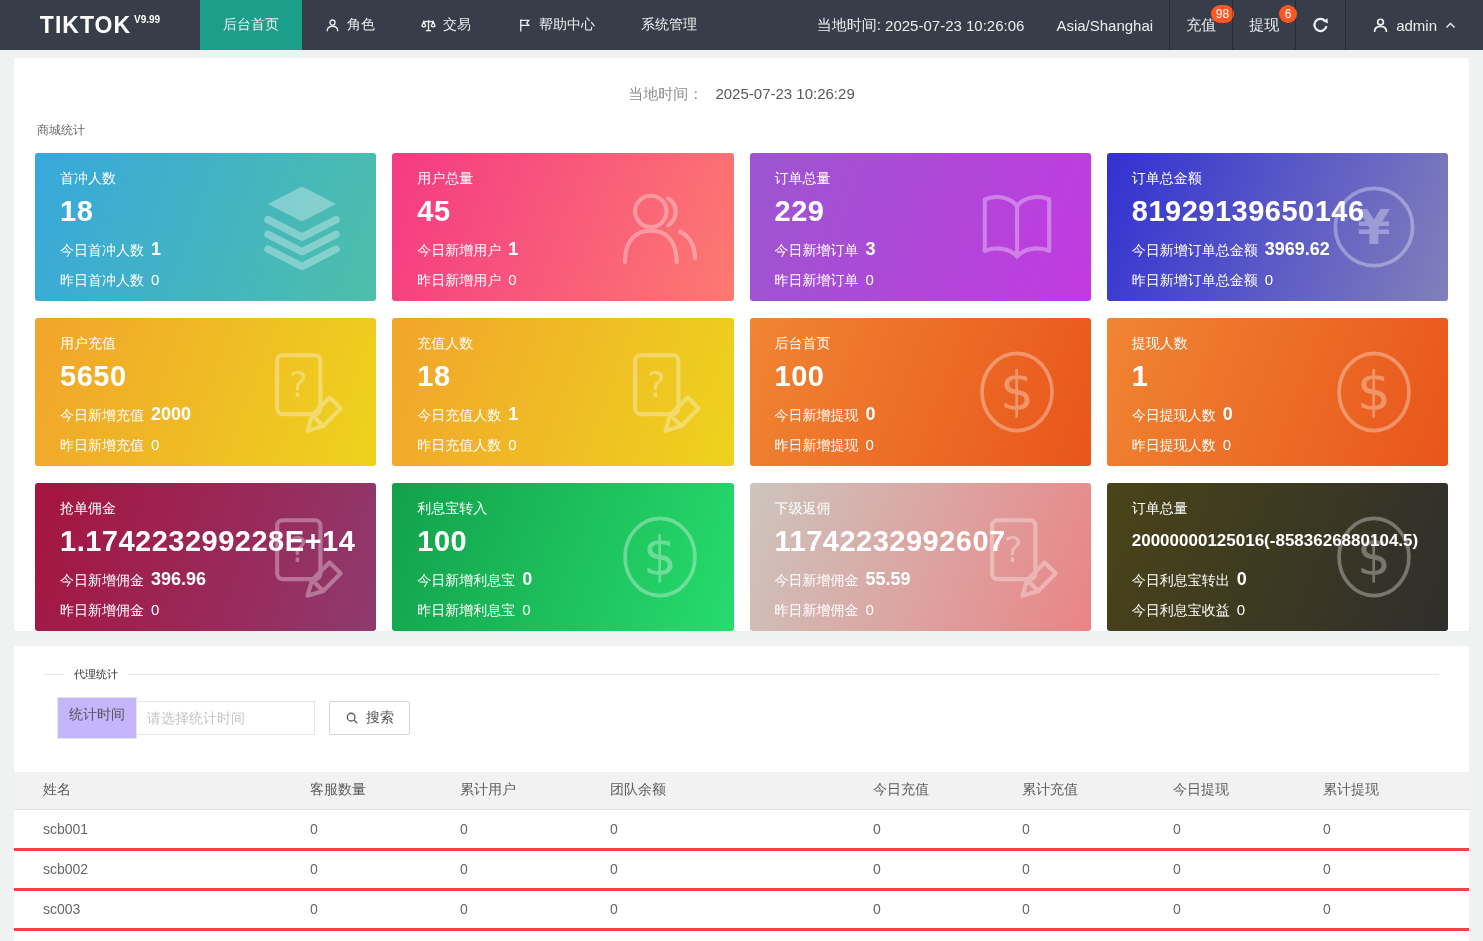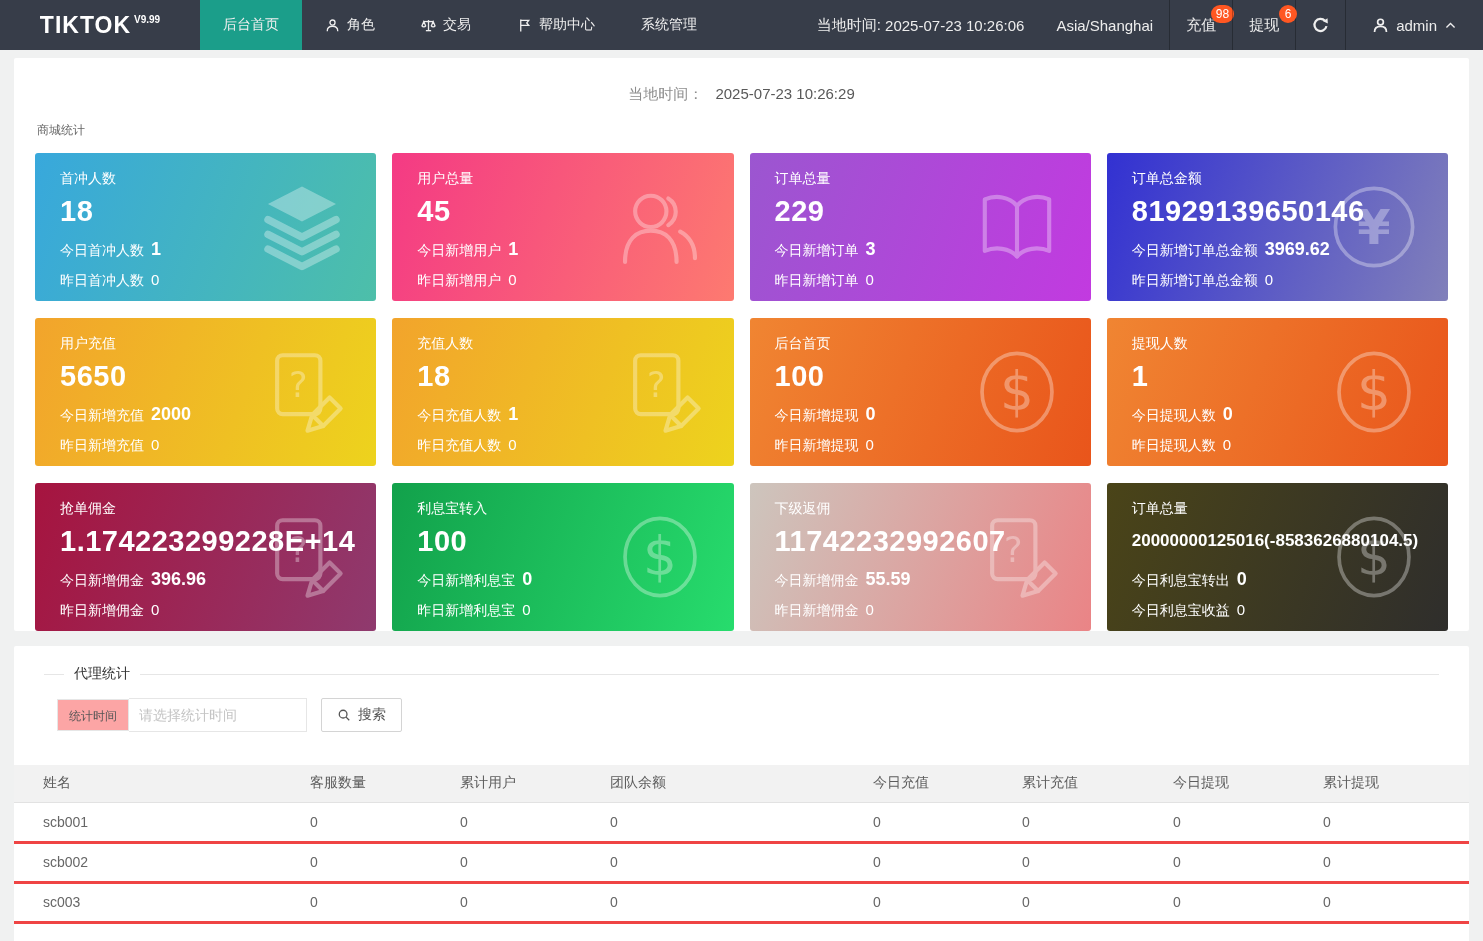--- a/index.html
+++ b/index.html
@@ -42,23 +42,23 @@
   .card-value { font-size:29px; font-weight:bold; margin-top:7px; line-height:1.15; white-space:nowrap; letter-spacing:0.5px; }
   .card-value.small { font-size:17px; margin-top:13px; padding-bottom:7px; letter-spacing:0; }
   .card-line { font-size:14px; margin-top:11px; white-space:nowrap; }
   .card-line .v1 { font-weight:bold; font-size:18px; margin-left:7px; }
   .card-line .v2 { font-size:15px; margin-left:7px; }
   .card-icon { position:absolute; right:28px; top:50%; transform:translateY(-50%); width:92px; height:92px; opacity:.33; }
   .card-icon svg { width:100%; height:100%; stroke:#fff; fill:none; stroke-width:4.5; stroke-linejoin:round; stroke-linecap:round; }
 
   
   .fieldset { margin:0 30px; border-top:1px solid #e6e6e6; }
-  .fieldset .legend { position:relative; top:-11px; left:20px; display:inline-block; background:#fff; padding:0 10px; font-size:14px; color:#333; }
+  .fieldset .legend { position:relative; top:-11px; left:20px; display:inline-block; background:#fff; padding:0 10px; font-size:11px; color:#333; }
   .filter-row { display:flex; align-items:center; margin:4px 0 0 43px; }
-  .filter-label { border:1px solid #e6e6e6; background:#fca5a5; height:32px; line-height:32px; padding:0 11px; font-size:12px; color:#555; }
+  .filter-label { border:1px solid #e6e6e6; background:#c4b5fd; height:42px; line-height:32px; padding:0 11px; font-size:14px; color:#555; }
   .filter-input { border:1px solid #e6e6e6; border-left:none; height:34px; width:178px; padding:0 10px; font-size:14px; color:#333; outline:none; }
   .filter-input::placeholder { color:#c4c4c4; }
   .search-btn { margin-left:14px; display:flex; align-items:center; gap:7px; height:34px; padding:0 15px;
                 background:#fff; border:1px solid #d4d4d4; border-radius:2px; font-size:14px; color:#555; cursor:pointer; }
   .search-btn svg { width:14px; height:14px; stroke:#555; fill:none; stroke-width:1.5; }
 
   
   table { width:100%; border-collapse:collapse; table-layout:fixed; margin-top:33px; font-size:14px; }
   thead th { background:#f2f2f2; color:#5c5c5c; font-weight:normal; text-align:left; height:37px; padding-left:29px;
              border-bottom:1px solid #e2e2e2; }

